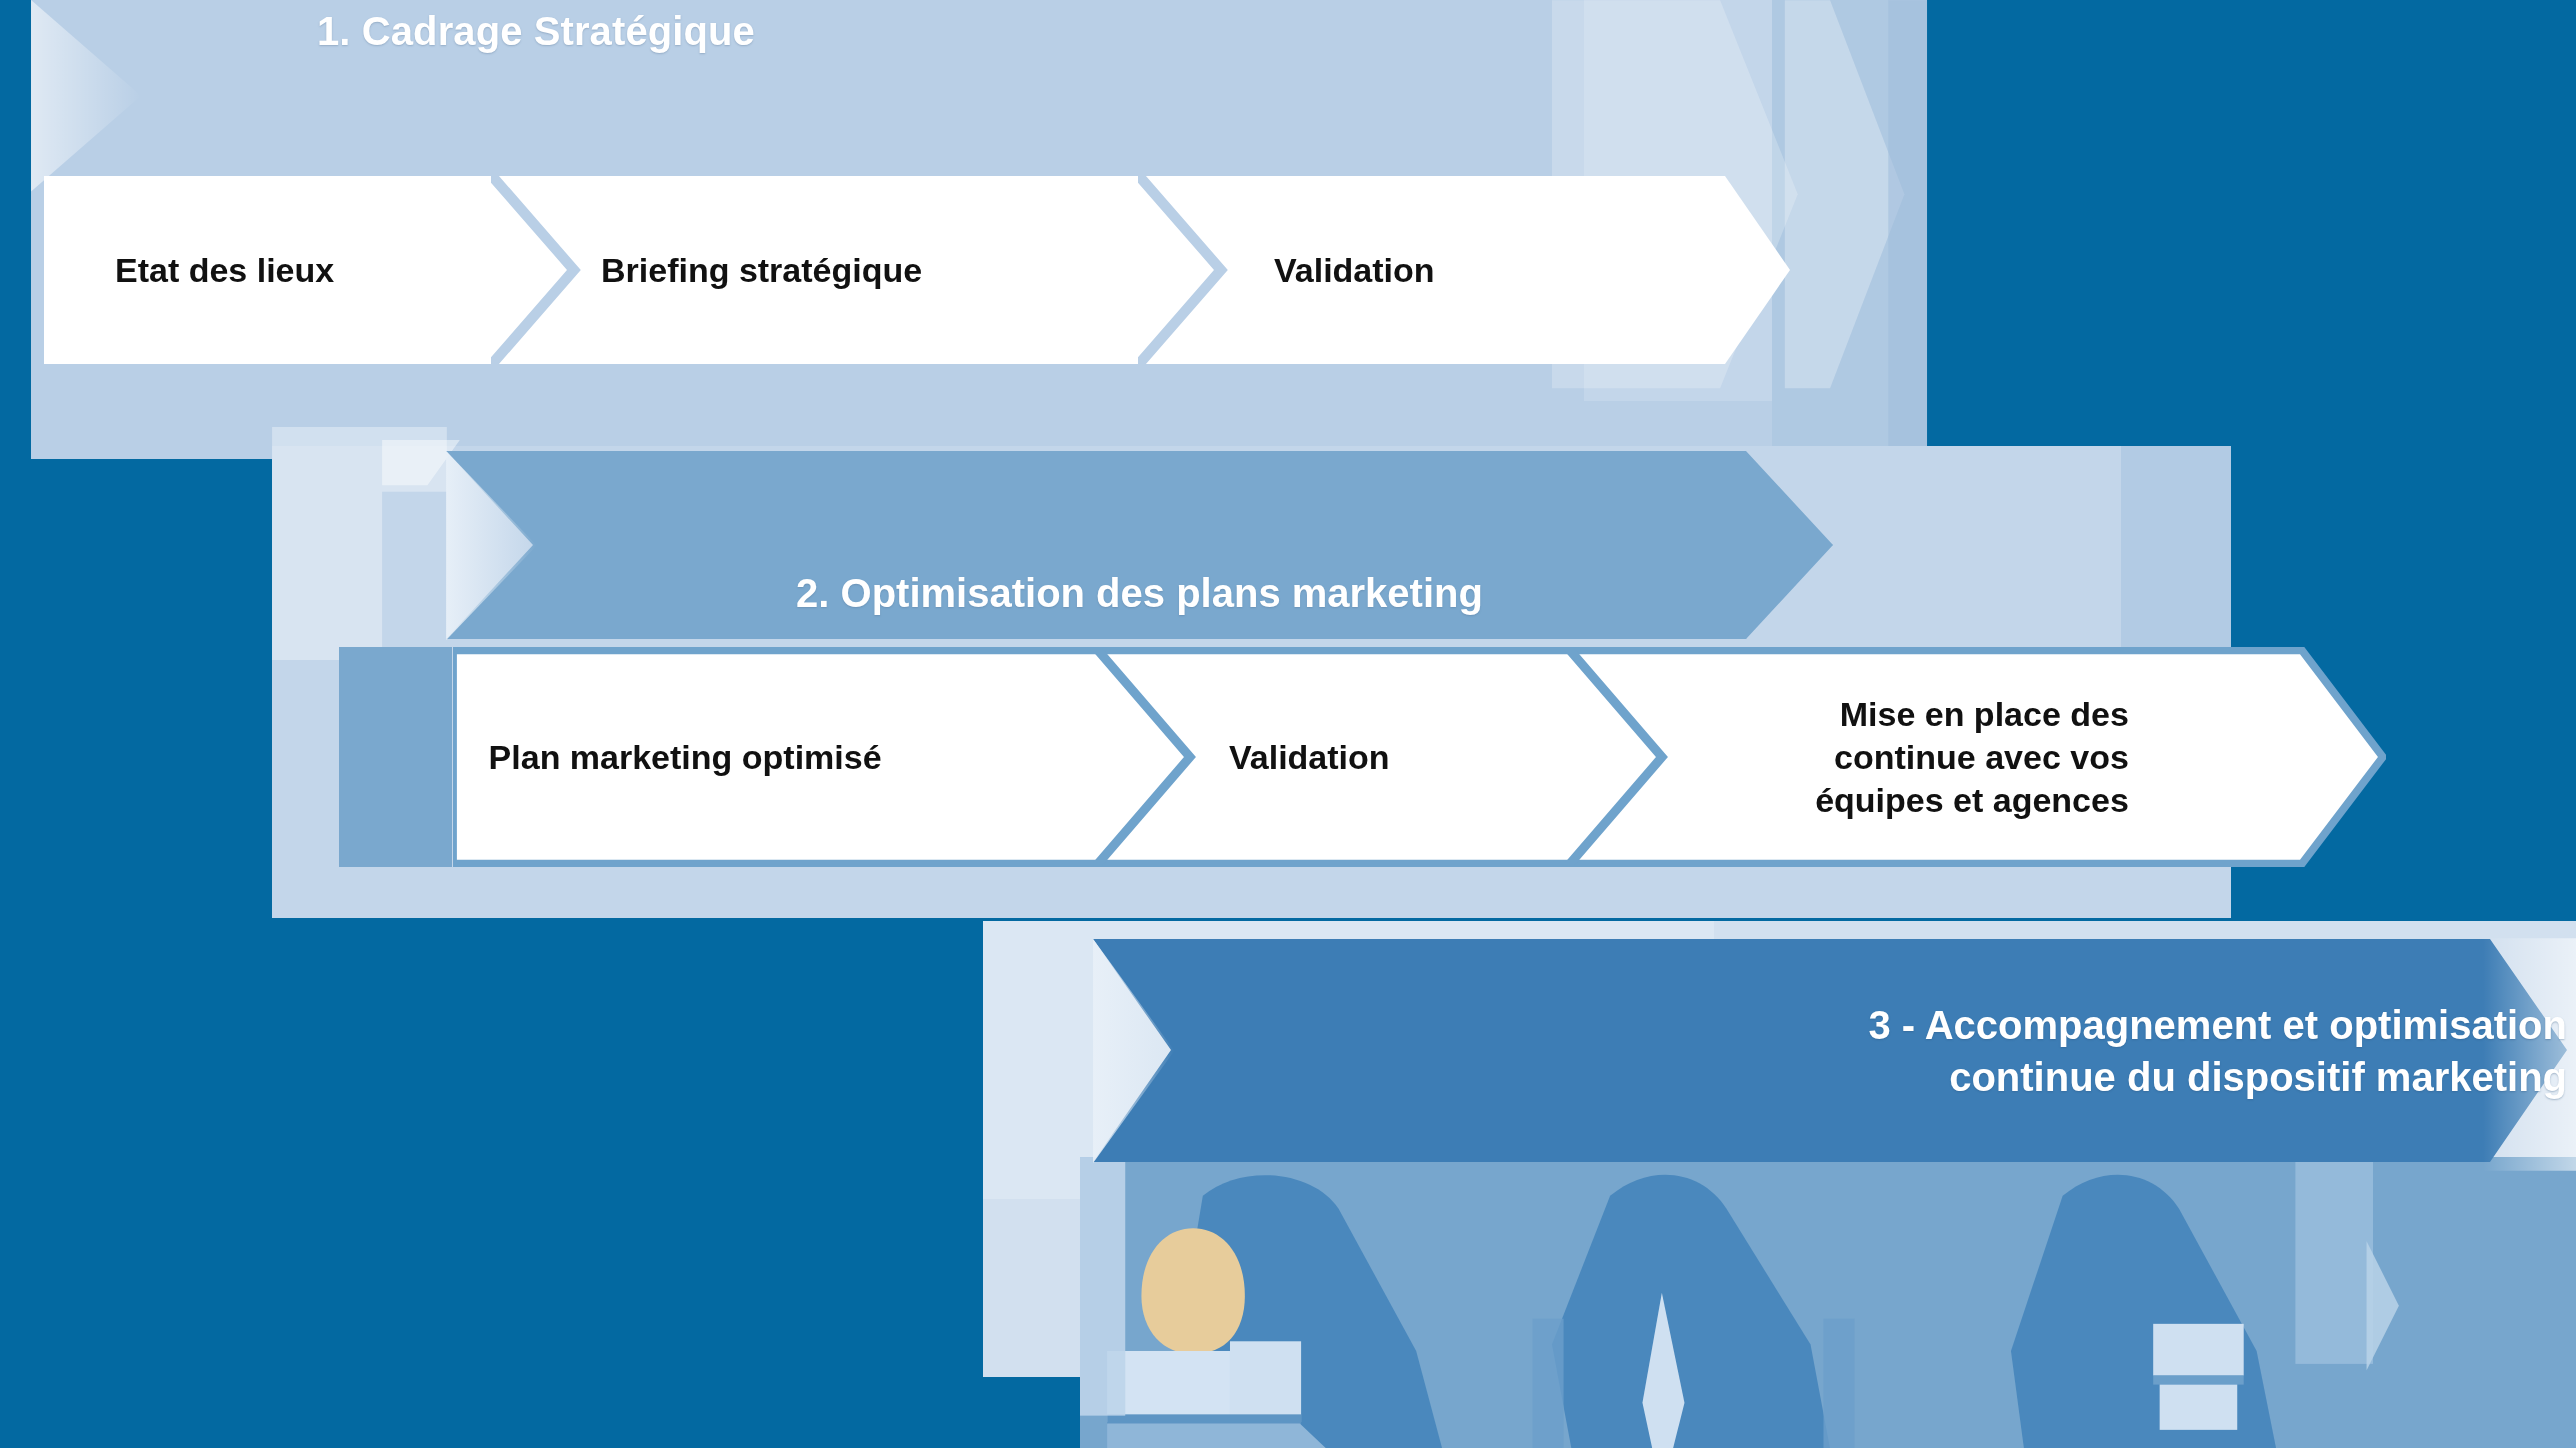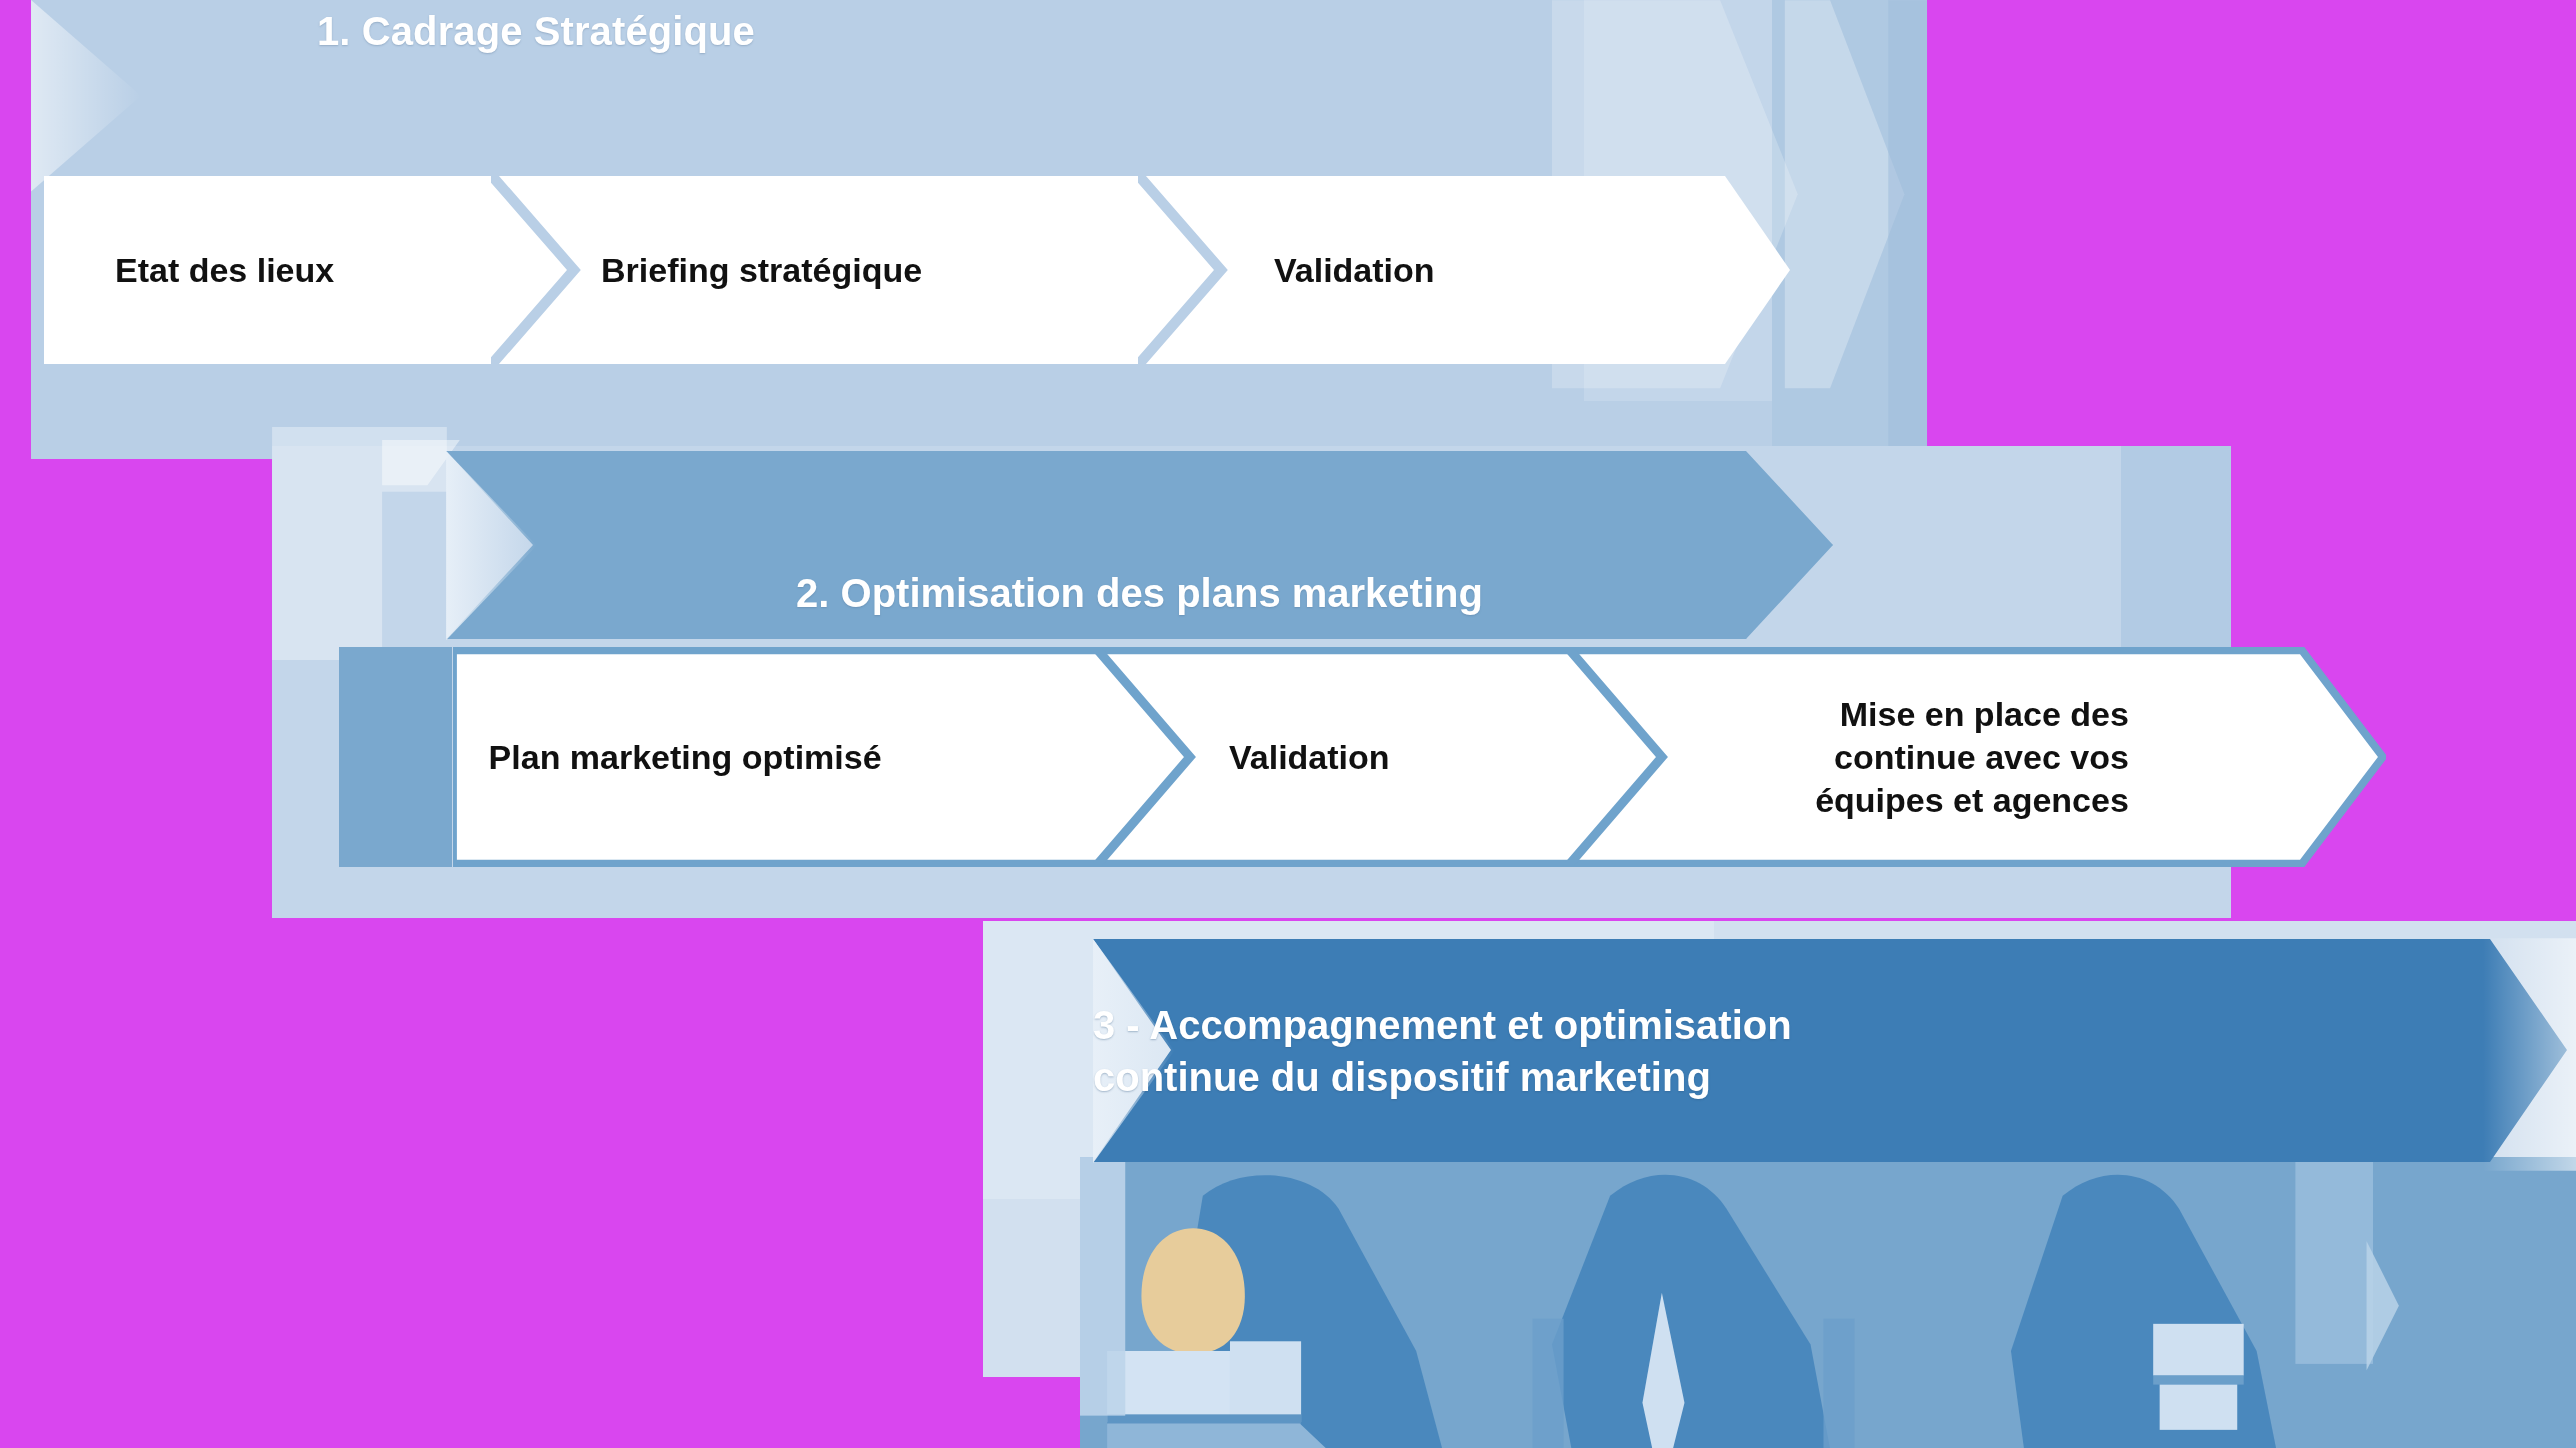--- a/index.html
+++ b/index.html
@@ -1,18 +1,18 @@
 <!DOCTYPE html>
 <html style="font-size:10.3px"><head>
 <meta charset="utf-8">
 <style>
   html,body{margin:0;padding:0;background:#000;}
   body{width:2576px;height:1448px;overflow:hidden;
        font-family:"Liberation Sans","DejaVu Sans",sans-serif;}
-  #stage{position:relative;width:2576px;height:1448px;background:#d946ef;overflow:hidden;}
+  #stage{position:relative;width:2576px;height:1448px;background:#0369a1;overflow:hidden;}
 
   
   .abs{position:absolute;}
 
   
   #band1-bg{
     left:31px;top:0;width:1810px;height:459px;
     background:#b9cfe6;
   }
   #band1-bg2{ 
@@ -90,21 +90,21 @@
   #band3-photo{
     left:1080px;top:1157px;width:1496px;height:291px;background:#77a6cd;overflow:hidden;
   }
   #band3-head{
     left:1093px;top:939px;width:1474px;height:223px;
     background:#3d7db5;
     clip-path:polygon(0 0, 1397px 0, 1474px 111px, 1397px 223px, 0 223px, 78px 111px);
   }
   #band3-title{
     left:1093px;top:939px;width:1474px;height:223px;
-    display:flex;flex-direction:column;align-items:flex-start;justify-content:center;
+    display:flex;flex-direction:column;align-items:flex-end;justify-content:center;
     color:#fff;font-size:40px;font-weight:bold;line-height:52px;text-align:center;
     text-shadow:0 1.3px 1.9px rgba(40,80,120,.35);
   }
 
   
   .fin{position:absolute;pointer-events:none;}
 </style>
 </head>
 <body>
 

